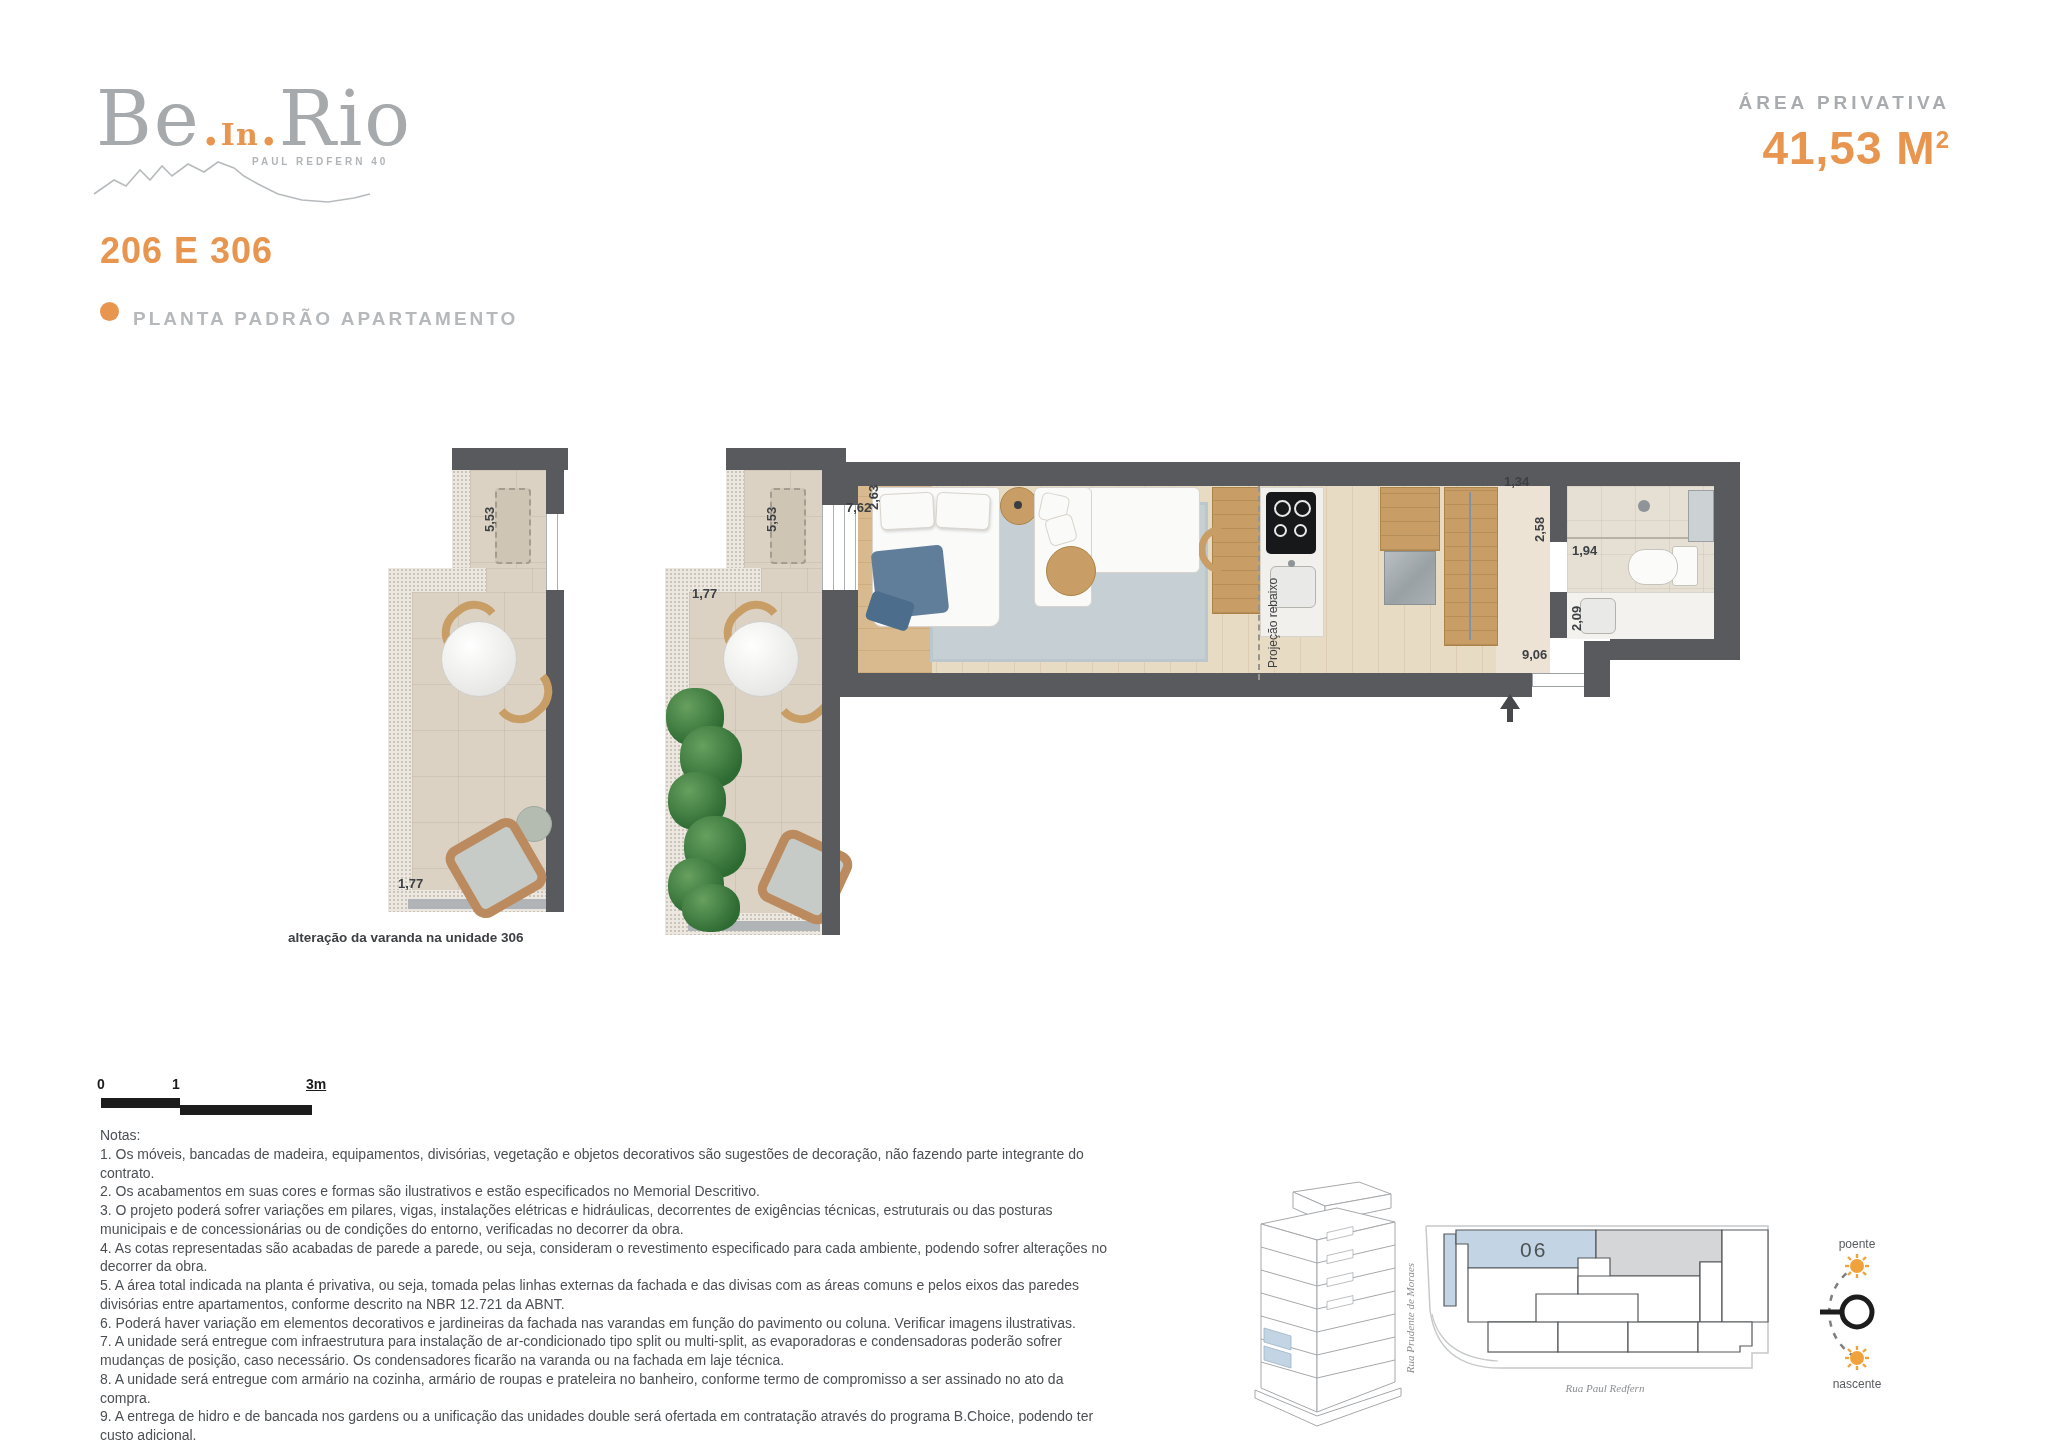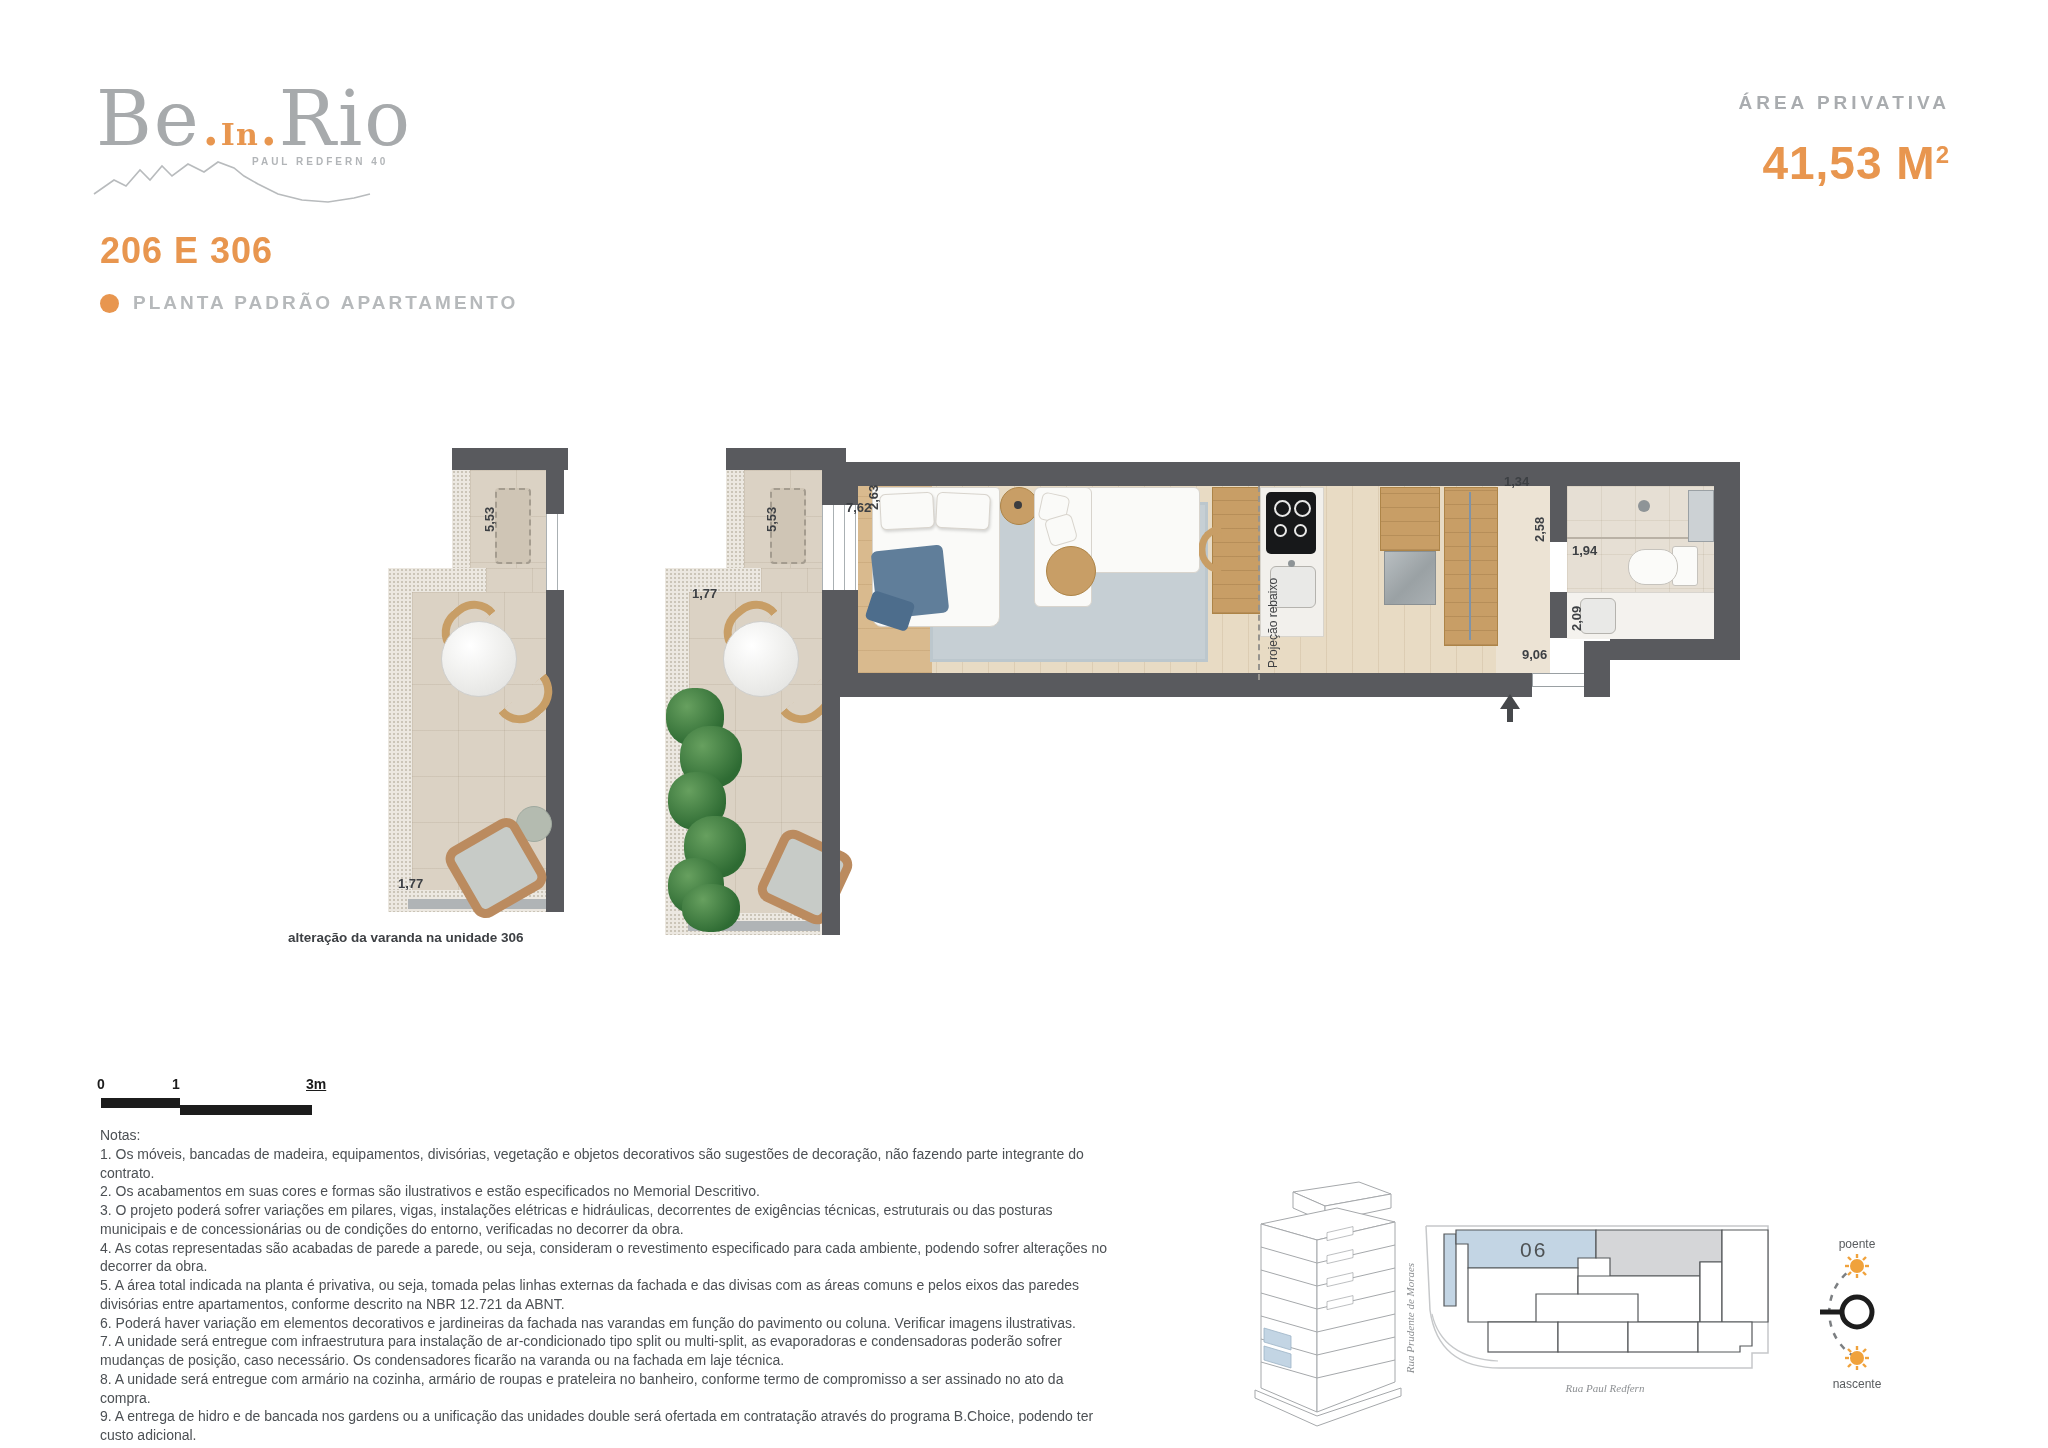--- a/index.html
+++ b/index.html
@@ -8,26 +8,26 @@
   .abs{position:absolute;}
 
   
   .logo{position:absolute;left:96px;top:74px;display:flex;align-items:baseline;}
   .logo-big{font:400 76px "DejaVu Serif",serif;color:#a7aaac;letter-spacing:2px;}
   .logo-dot{font:700 46px "DejaVu Serif",serif;color:#e8964f;margin:0 2px;}
   .logo-in{font:700 30px "DejaVu Serif",serif;color:#e8964f;letter-spacing:1px;}
   .tagline{position:absolute;left:252px;top:156px;font-size:10px;letter-spacing:3px;color:#b2b5b8;font-weight:bold;}
   .area{position:absolute;right:98px;top:92px;text-align:right;}
   .area-label{font-size:19px;letter-spacing:4px;color:#a9acaf;font-weight:bold;}
-  .area-value{font-size:46px;font-weight:bold;color:#e8964f;margin-top:22px;letter-spacing:1px;}
+  .area-value{font-size:46px;font-weight:bold;color:#e8964f;margin-top:7px;letter-spacing:1px;}
   .area-value sup{font-size:24px;}
   .unit-title{position:absolute;left:100px;top:230px;font-size:36px;font-weight:bold;color:#e8964f;letter-spacing:1px;}
   .plan-row{position:absolute;left:100px;top:292px;display:flex;align-items:center;gap:14px;}
   .plan-dot{width:19px;height:19px;border-radius:50%;background:#e8964f;}
-  .plan-label{font-size:19px;font-weight:bold;letter-spacing:3px;color:#b6b9bb;}
+  .plan-label{font-size:19px;font-weight:bold;letter-spacing:3px;color:#b6b9bb;margin-top:16px;}
 
   
   .wall{position:absolute;background:#595a5e;}
   .speckle{position:absolute;background-color:#ece8e1;
      background-image:radial-gradient(#cbc5b8 0.9px,transparent 1px);background-size:4px 4px;}
   .floor{position:absolute;background-color:#dbd2c4;
      background-image:linear-gradient(rgba(140,125,100,.14) 1px,transparent 1px),
                       linear-gradient(90deg,rgba(140,125,100,.14) 1px,transparent 1px);
      background-size:46px 46px;}
   .wood-floor{position:absolute;background-color:#e8dbc4;

